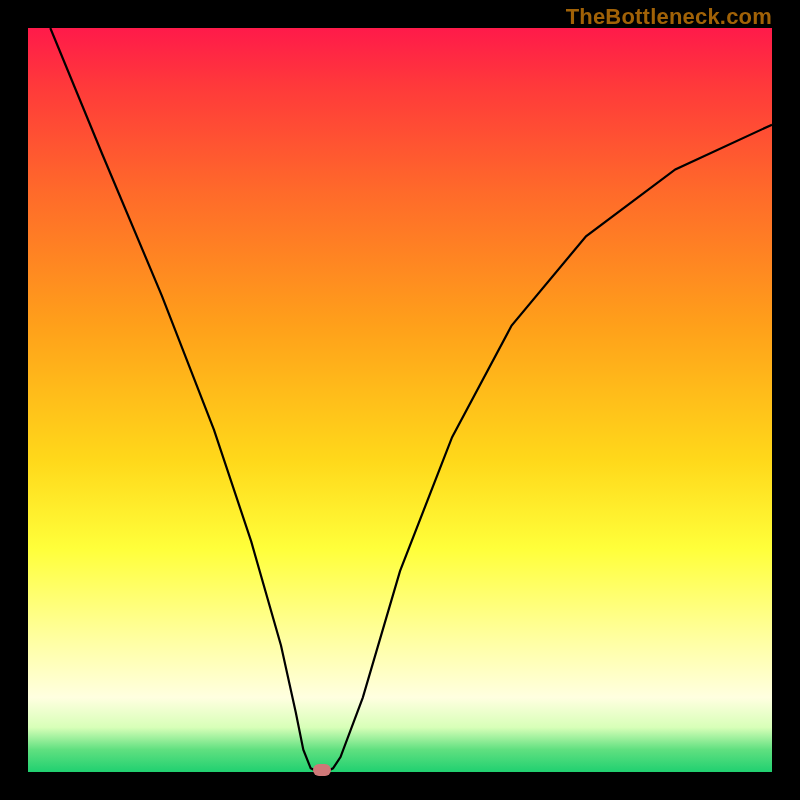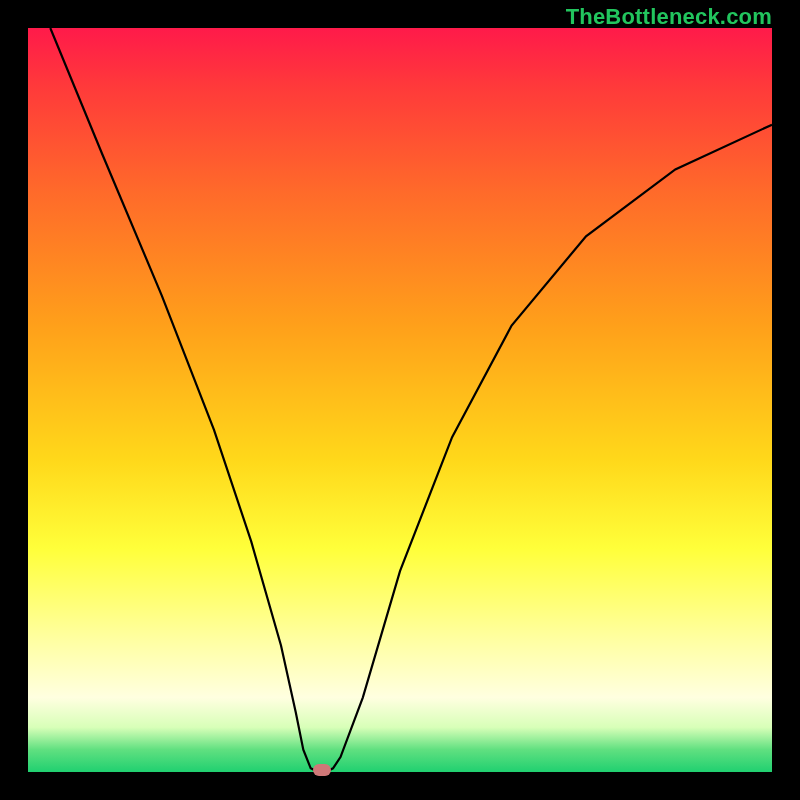--- a/index.html
+++ b/index.html
@@ -8,21 +8,21 @@
     width: 800px;
     height: 800px;
     background: #000;
     position: relative;
     font-family: Arial, Helvetica, sans-serif;
   }
   .attribution {
     position: absolute;
     top: 4px;
     right: 28px;
-    color: #22c55e;
+    color: #a16207;
     font-size: 22px;
     font-weight: bold;
     letter-spacing: 0.2px;
     z-index: 10;
   }
   .plot-area {
     position: absolute;
     left: 28px;
     top: 28px;
     width: 744px;

